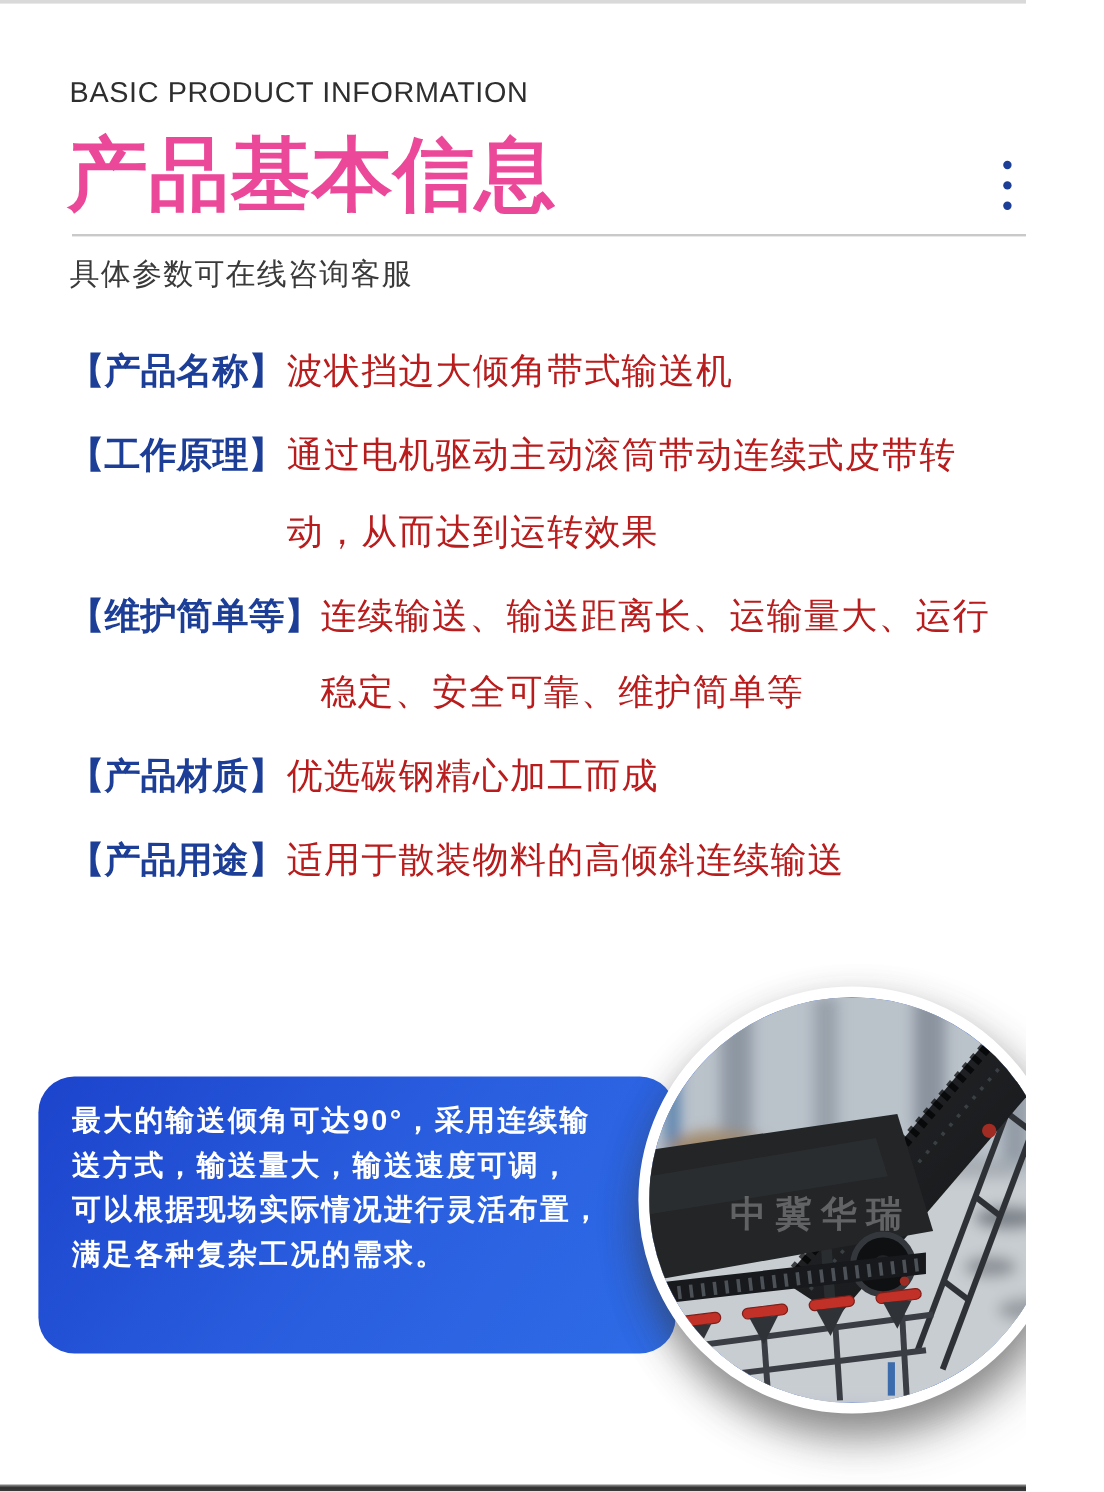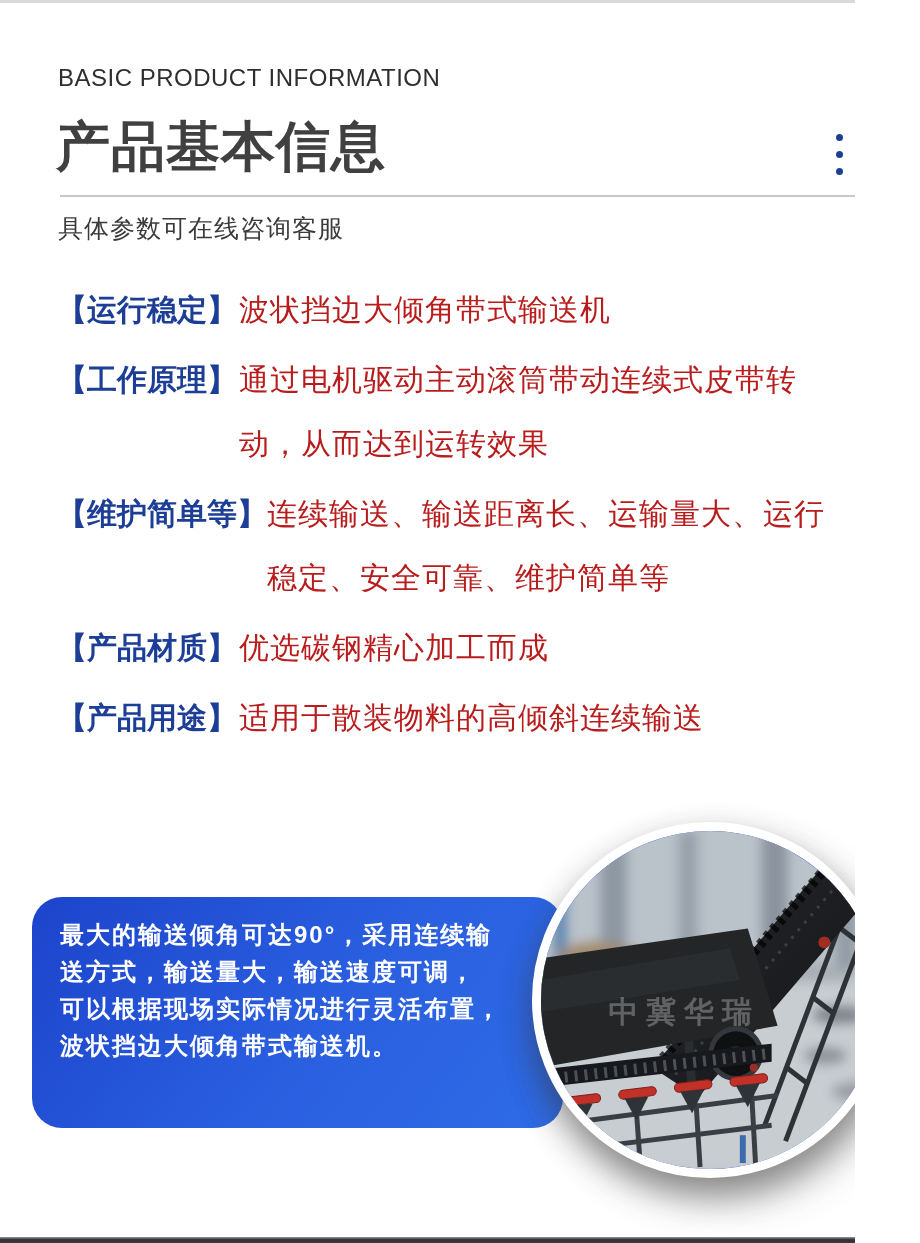--- a/index.html
+++ b/index.html
@@ -6,22 +6,22 @@
   .page{
     position:relative;width:855px;height:1243px;overflow:hidden;background:#ffffff;
     font-family:"Liberation Sans","DejaVu Sans",sans-serif;
   }
   .top-strip{position:absolute;left:0;top:0;width:920px;height:3px;background:#d9d9d9;}
   .bottom-strip{position:absolute;left:0;top:1237px;width:920px;height:6px;
     background:linear-gradient(180deg,#9a9a9a 0%,#2f2f30 45%,#3d3d3f 100%);}
 
   .eyebrow{position:absolute;left:58px;top:64px;font-size:24px;color:#2e2e2e;
     letter-spacing:.5px;font-weight:400;}
-  .page-title{position:absolute;left:56px;top:112px;font-size:54px;line-height:68px;
-    font-weight:700;color:#404040;letter-spacing:1px;}
+  .page-title{position:absolute;left:56px;top:112px;font-size:67px;line-height:68px;
+    font-weight:700;color:#ec4899;letter-spacing:1px;}
   .kebab{position:absolute;left:836px;top:134px;display:flex;flex-direction:column;gap:10px;}
   .kebab .dot{width:7px;height:7px;border-radius:50%;background:#1c3e96;}
   .divider{position:absolute;left:60px;top:195px;width:798px;height:2px;background:#c9c9c9;}
   .subtitle{position:absolute;left:58px;top:212px;font-size:25px;color:#3a3a3a;letter-spacing:1px;}
 
   .spec-list{position:absolute;left:57px;top:278px;width:830px;}
   .spec-row{display:flex;align-items:flex-start;margin-bottom:6px;}
   .spec-label{flex:0 0 182px;font-size:30px;font-weight:700;color:#1c3e96;
     line-height:64px;white-space:nowrap;}
   .spec-value{flex:0 1 auto;max-width:585px;font-size:30px;color:#b91c1c;
@@ -54,21 +54,21 @@
     <div class="dot"></div>
     <div class="dot"></div>
   </div>
 
   <div class="divider"></div>
 
   <div class="subtitle">具体参数可在线咨询客服</div>
 
   <div class="spec-list">
     <div class="spec-row">
-      <div class="spec-label">【运行稳定】</div>
+      <div class="spec-label">【产品名称】</div>
       <div class="spec-value">波状挡边大倾角带式输送机</div>
     </div>
     <div class="spec-row">
       <div class="spec-label">【工作原理】</div>
       <div class="spec-value">通过电机驱动主动滚筒带动连续式皮带转动，从而达到运转效果</div>
     </div>
     <div class="spec-row">
       <div class="spec-label">【维护简单等】</div>
       <div class="spec-value">连续输送、输送距离长、运输量大、运行稳定、安全可靠、维护简单等</div>
     </div>
@@ -79,21 +79,21 @@
     <div class="spec-row">
       <div class="spec-label">【产品用途】</div>
       <div class="spec-value">适用于散装物料的高倾斜连续输送</div>
     </div>
   </div>
 
   <div class="highlight-panel">
     <div class="highlight-line">最大的输送倾角可达90°，采用连续输</div>
     <div class="highlight-line">送方式，输送量大，输送速度可调，</div>
     <div class="highlight-line">可以根据现场实际情况进行灵活布置，</div>
-    <div class="highlight-line">波状挡边大倾角带式输送机。</div>
+    <div class="highlight-line">满足各种复杂工况的需求。</div>
   </div>
 
   <div class="photo-circle">
     <svg width="338" height="338" viewBox="0 0 340 340">
       <defs>
         <filter id="blur6">
             <feGaussianBlur stdDeviation="6"></feGaussianBlur>
           </filter>
         <linearGradient id="beltg" x1="0" y1="0" x2="1" y2="1">
           <stop offset="0" stop-color="#26282b"></stop>

